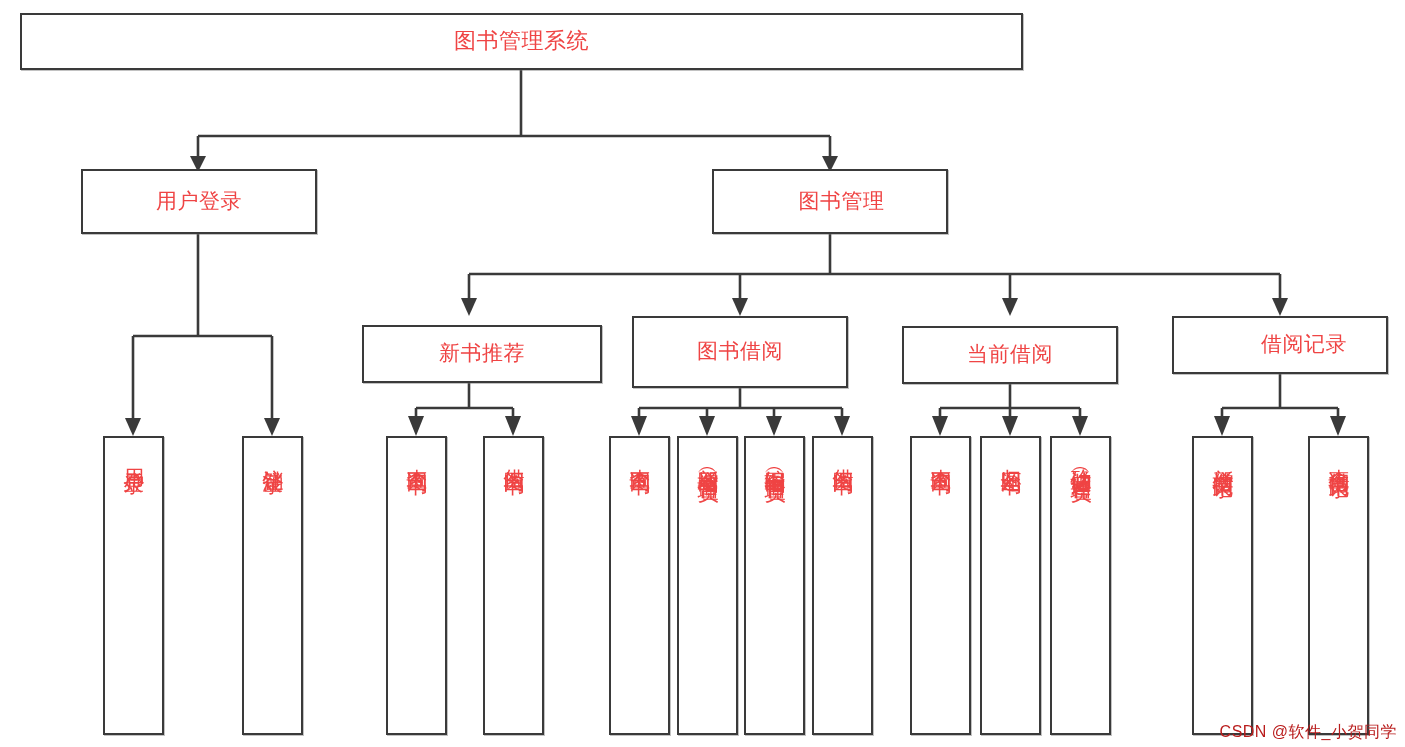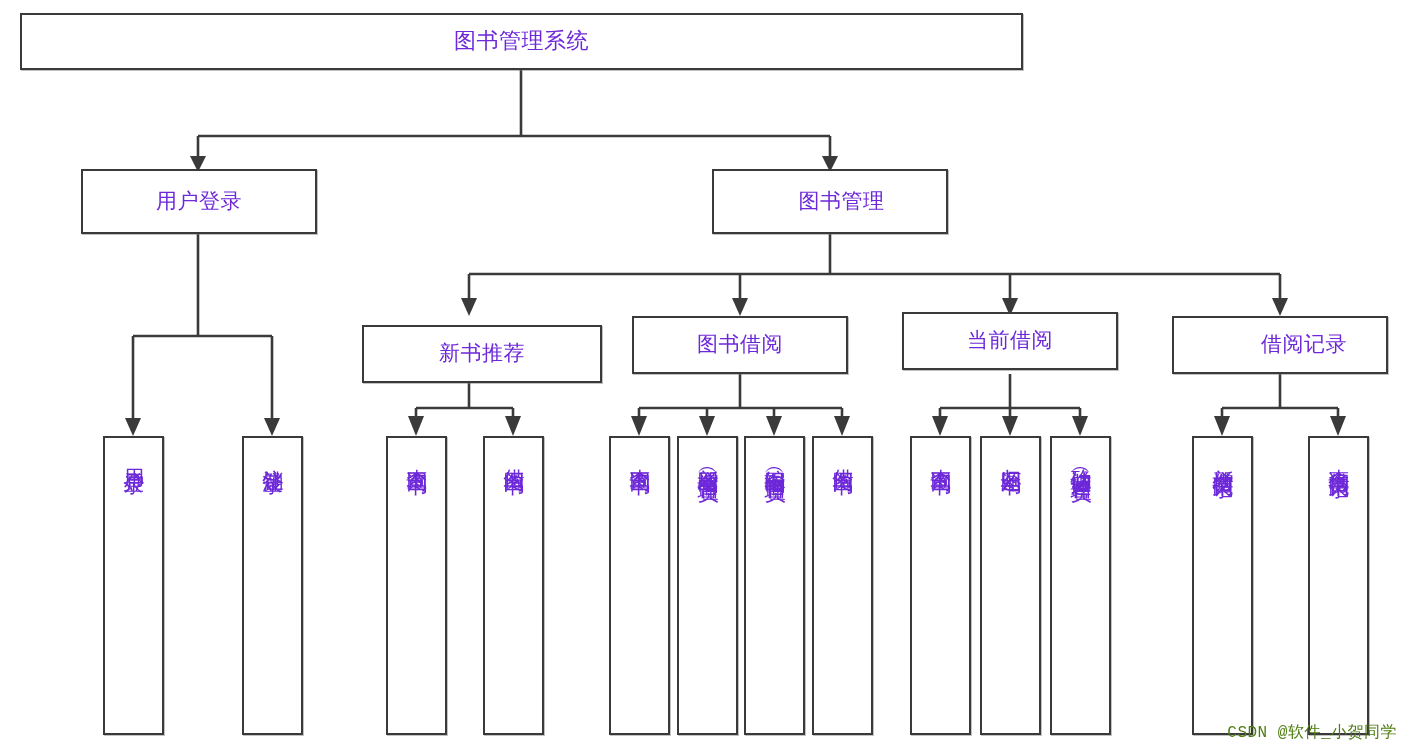--- a/index.html
+++ b/index.html
@@ -3,38 +3,38 @@
 <meta charset="utf-8">
 <style>
   html,body{margin:0;padding:0;background:#ffffff;}
   body{width:1405px;height:747px;overflow:hidden;
        font-family:"DejaVu Sans","Liberation Sans",sans-serif;}
   #stage{position:relative;width:1405px;height:747px;background:#fff;}
 
   .node{position:absolute;background:#ffffff;border:2.5px solid #3a3a3a;
         box-sizing:border-box;display:flex;align-items:center;justify-content:center;
         box-shadow:1px 1px 0 rgba(120,120,120,.45);}
-  .node .lbl{color:#6d28d9;font-size:21px;line-height:1.12;letter-spacing:.5px;
+  .node .lbl{color:#ef4444;font-size:21px;line-height:1.12;letter-spacing:.5px;
              text-align:center;white-space:nowrap;}
 
   .node.vert{align-items:flex-start;padding-top:14px;}
   .node.vert .lbl{writing-mode:vertical-rl;text-orientation:upright;
                   white-space:normal;letter-spacing:2px;line-height:1.0;
                   font-size:21px;margin:0 auto;}
 
   .node.root .lbl{font-size:22px;}
 
   svg.wires{position:absolute;left:0;top:0;width:1405px;height:747px;
             pointer-events:none;}
   svg.wires path,svg.wires line{stroke:#3a3a3a;stroke-width:2.6;fill:none;}
   svg.wires polygon{fill:#3a3a3a;}
 
-  .watermark{position:absolute;right:8px;bottom:4px;color:#4d7c0f;
+  .watermark{position:absolute;right:8px;bottom:4px;color:#b91c1c;
              font-size:16px;letter-spacing:.5px;white-space:nowrap;
-             font-family:Liberation Mono, monospace;}
+             font-family:Liberation Sans, sans-serif;}
 </style>
 </head>
 <body>
 
 <div id="stage">
 
   <svg class="wires" viewBox="0 0 1405 747">
 
     <line x1="521" y1="70" x2="521" y2="136"></line>
 
@@ -106,24 +106,24 @@
   <div class="node" style="left:81px;top:169px;width:236px;height:65px;">
     <span class="lbl">用户登录</span>
   </div>
   <div class="node" style="left:712px;top:169px;width:236px;height:65px;padding-left:23px;">
     <span class="lbl">图书管理</span>
   </div>
 
   <div class="node" style="left:362px;top:316px;width:240px;height:58px;margin-top:9px;">
     <span class="lbl">新书推荐</span>
   </div>
-  <div class="node" style="left:632px;top:316px;width:216px;height:58px;">
+  <div class="node" style="left:632px;top:316px;width:216px;height:72px;">
     <span class="lbl">图书借阅</span>
   </div>
-  <div class="node" style="left:902px;top:312px;width:216px;height:58px;">
+  <div class="node" style="left:902px;top:326px;width:216px;height:58px;">
     <span class="lbl">当前借阅</span>
   </div>
   <div class="node" style="left:1172px;top:316px;width:216px;height:58px;padding-left:48px;">
     <span class="lbl">借阅记录</span>
   </div>
 
   <div class="node vert" style="left:103px;top:436px;width:61px;height:299px;">
     <span class="lbl">用户登录</span>
   </div>
   <div class="node vert" style="left:242px;top:436px;width:61px;height:299px;">

